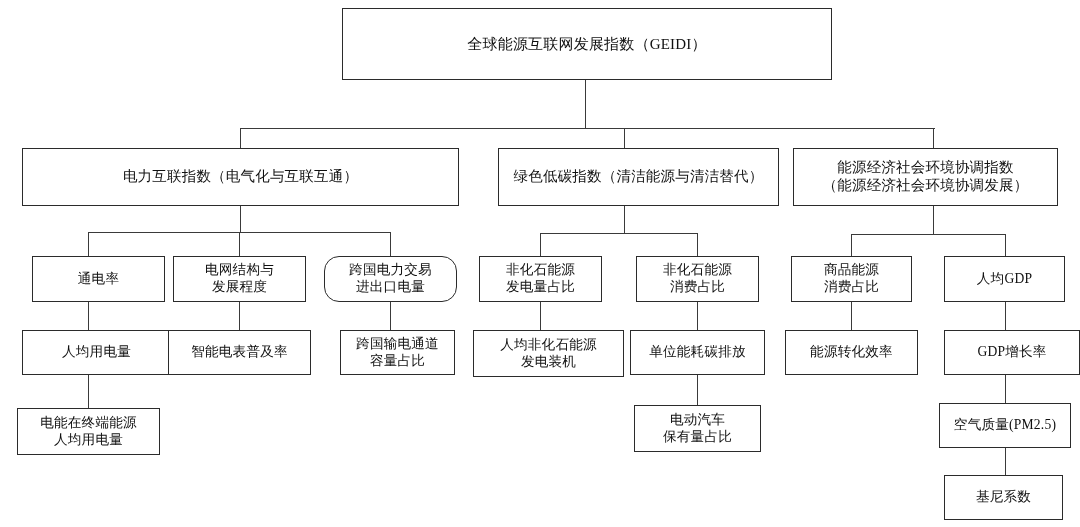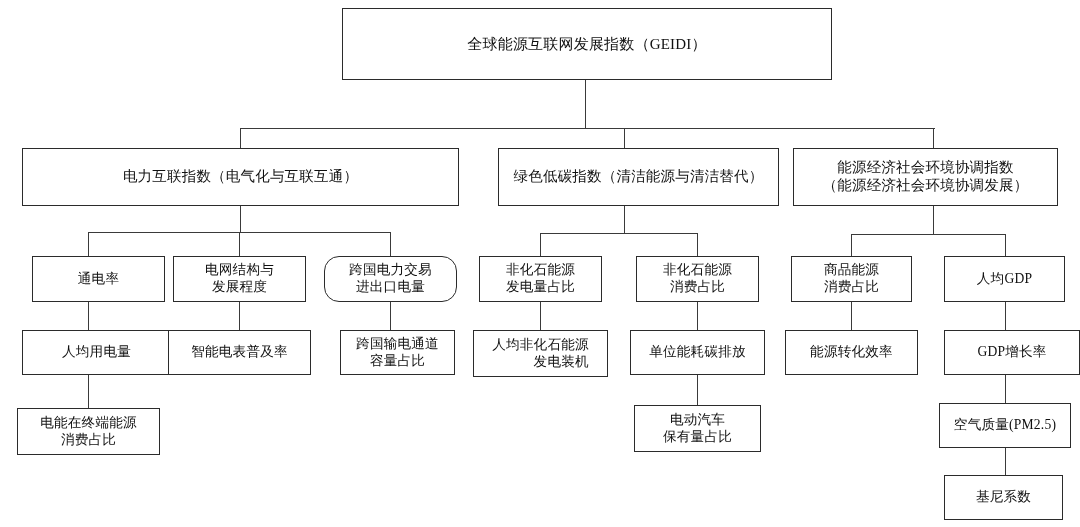--- a/index.html
+++ b/index.html
@@ -71,42 +71,42 @@
   <div class="edge h" style="left:88px; top:232px; width:302px;"></div>
   <div class="edge v" style="left:88px; top:232px; height:24px;"></div>
   <div class="edge v" style="left:239px; top:232px; height:24px;"></div>
   <div class="edge v" style="left:390px; top:232px; height:24px;"></div>
 
   <div class="node leaf" style="left:32px; top:256px; width:133px; height:46px;">通电率</div>
   <div class="edge v" style="left:88px; top:302px; height:28px;"></div>
   <div class="node leaf" style="left:22px; top:330px; width:149px; height:45px;">人均用电量</div>
   <div class="edge v" style="left:88px; top:375px; height:33px;"></div>
   <div class="node leaf" style="left:17px; top:408px; width:143px; height:47px;">电能在终端能源
-消费占比</div>
+人均用电量</div>
 
   <div class="node leaf" style="left:173px; top:256px; width:133px; height:46px;">电网结构与
 发展程度</div>
   <div class="edge v" style="left:239px; top:302px; height:28px;"></div>
   <div class="node leaf" style="left:168px; top:330px; width:143px; height:45px;">智能电表普及率</div>
 
   <div class="node leaf" style="left:324px; top:256px; width:133px; height:46px;border-radius:15px;">跨国电力交易
 进出口电量</div>
   <div class="edge v" style="left:390px; top:302px; height:28px;"></div>
   <div class="node leaf" style="left:340px; top:330px; width:115px; height:45px;">跨国输电通道
 容量占比</div>
 
   <div class="edge v" style="left:624px; top:206px; height:27px;"></div>
   <div class="edge h" style="left:540px; top:233px; width:158px;"></div>
   <div class="edge v" style="left:540px; top:233px; height:23px;"></div>
   <div class="edge v" style="left:697px; top:233px; height:23px;"></div>
 
   <div class="node leaf" style="left:479px; top:256px; width:123px; height:46px;">非化石能源
 发电量占比</div>
   <div class="edge v" style="left:540px; top:302px; height:28px;"></div>
-  <div class="node leaf" style="left:473px; top:330px; width:135px; height:47px;text-align:right;">人均非化石能源
+  <div class="node leaf" style="left:473px; top:330px; width:151px; height:47px;">人均非化石能源
 发电装机</div>
 
   <div class="node leaf" style="left:636px; top:256px; width:123px; height:46px;">非化石能源
 消费占比</div>
   <div class="edge v" style="left:697px; top:302px; height:28px;"></div>
   <div class="node leaf" style="left:630px; top:330px; width:135px; height:45px;">单位能耗碳排放</div>
   <div class="edge v" style="left:697px; top:375px; height:30px;"></div>
   <div class="node leaf" style="left:634px; top:405px; width:127px; height:47px;">电动汽车
 保有量占比</div>
 

